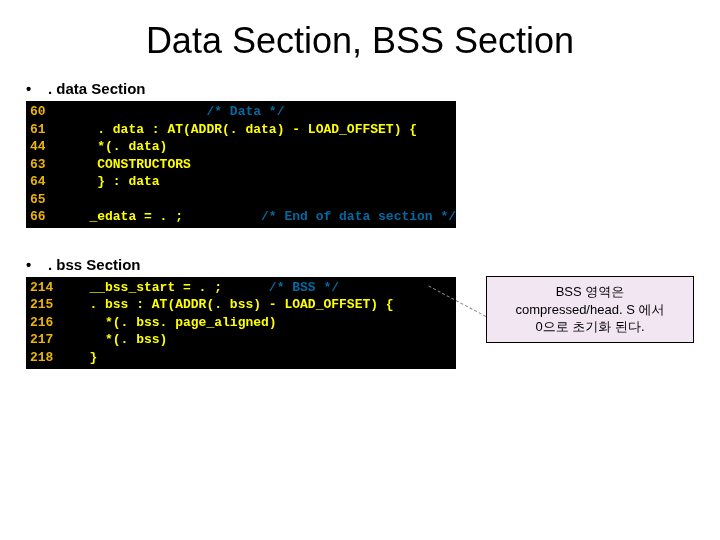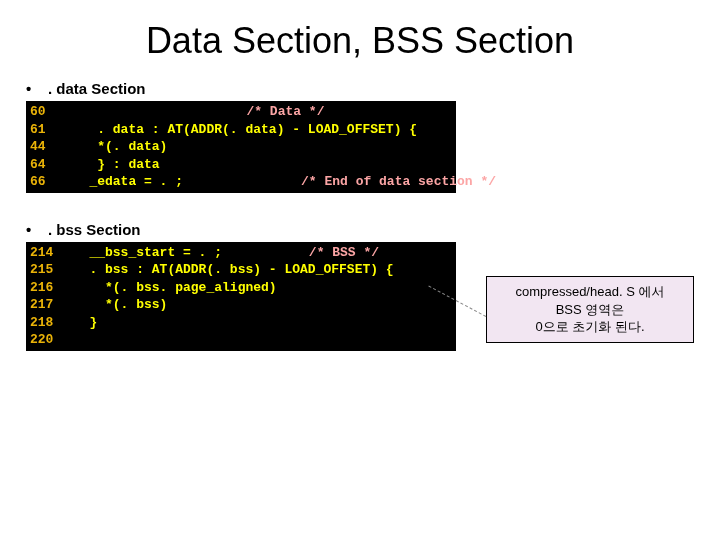--- a/index.html
+++ b/index.html
@@ -44,22 +44,21 @@
   .code-line {
     color: #ffff00;
     white-space: pre;
   }
   .code-line .ln {
     color: #eab308;
     display: inline-block;
     width: 36px;
   }
   .code-line .cmt {
-    color: #fca5a5;
-    margin-left: 40px;
+    color: #0369a1;
   }
   .callout {
     position: absolute;
     right: 26px;
     top: 276px;
     width: 208px;
     background: #f2e6f2;
     border: 1px solid #000;
     padding: 6px 4px;
     font-size: 13px;
@@ -80,32 +79,33 @@
 </head>
 <body>
 
 <h1 class="slide-title">Data Section, BSS Section</h1>
 
 <div class="section-label">. data Section</div>
 <div class="code-block" id="data-code">
     <div class="code-line"><span class="ln">60</span><span>                  </span><span class="cmt">/* Data */</span></div>
     <div class="code-line"><span class="ln">61</span><span>    . data : AT(ADDR(. data) - LOAD_OFFSET) {</span></div>
     <div class="code-line"><span class="ln">44</span><span>    *(. data)</span></div>
+    <div class="code-line"><span class="ln">63</span><span>    CONSTRUCTORS</span></div>
     <div class="code-line"><span class="ln">64</span><span>    } : data</span></div>
+    <div class="code-line"><span class="ln">65</span><span></span></div>
     <div class="code-line"><span class="ln">66</span><span>   _edata = . ;          </span><span class="cmt">/* End of data section */</span></div>
   </div>
 
 <div class="section-label" style="margin-top:28px">. bss Section</div>
 <div class="code-block" id="bss-code">
     <div class="code-line"><span class="ln">214</span><span>   __bss_start = . ;      </span><span class="cmt">/* BSS */</span></div>
     <div class="code-line"><span class="ln">215</span><span>   . bss : AT(ADDR(. bss) - LOAD_OFFSET) {</span></div>
     <div class="code-line"><span class="ln">216</span><span>     *(. bss. page_aligned)</span></div>
     <div class="code-line"><span class="ln">217</span><span>     *(. bss)</span></div>
     <div class="code-line"><span class="ln">218</span><span>   }</span></div>
-    <div class="code-line"><span class="ln">220</span><span></span></div>
   </div>
 
 <div class="callout">
+  <div>BSS 영역은</div>
   <div>compressed/head. S 에서</div>
-  <div>BSS 영역은</div>
   <div>0으로 초기화 된다.</div>
 </div>
 <div class="callout-line"></div>
 
 </body></html>

